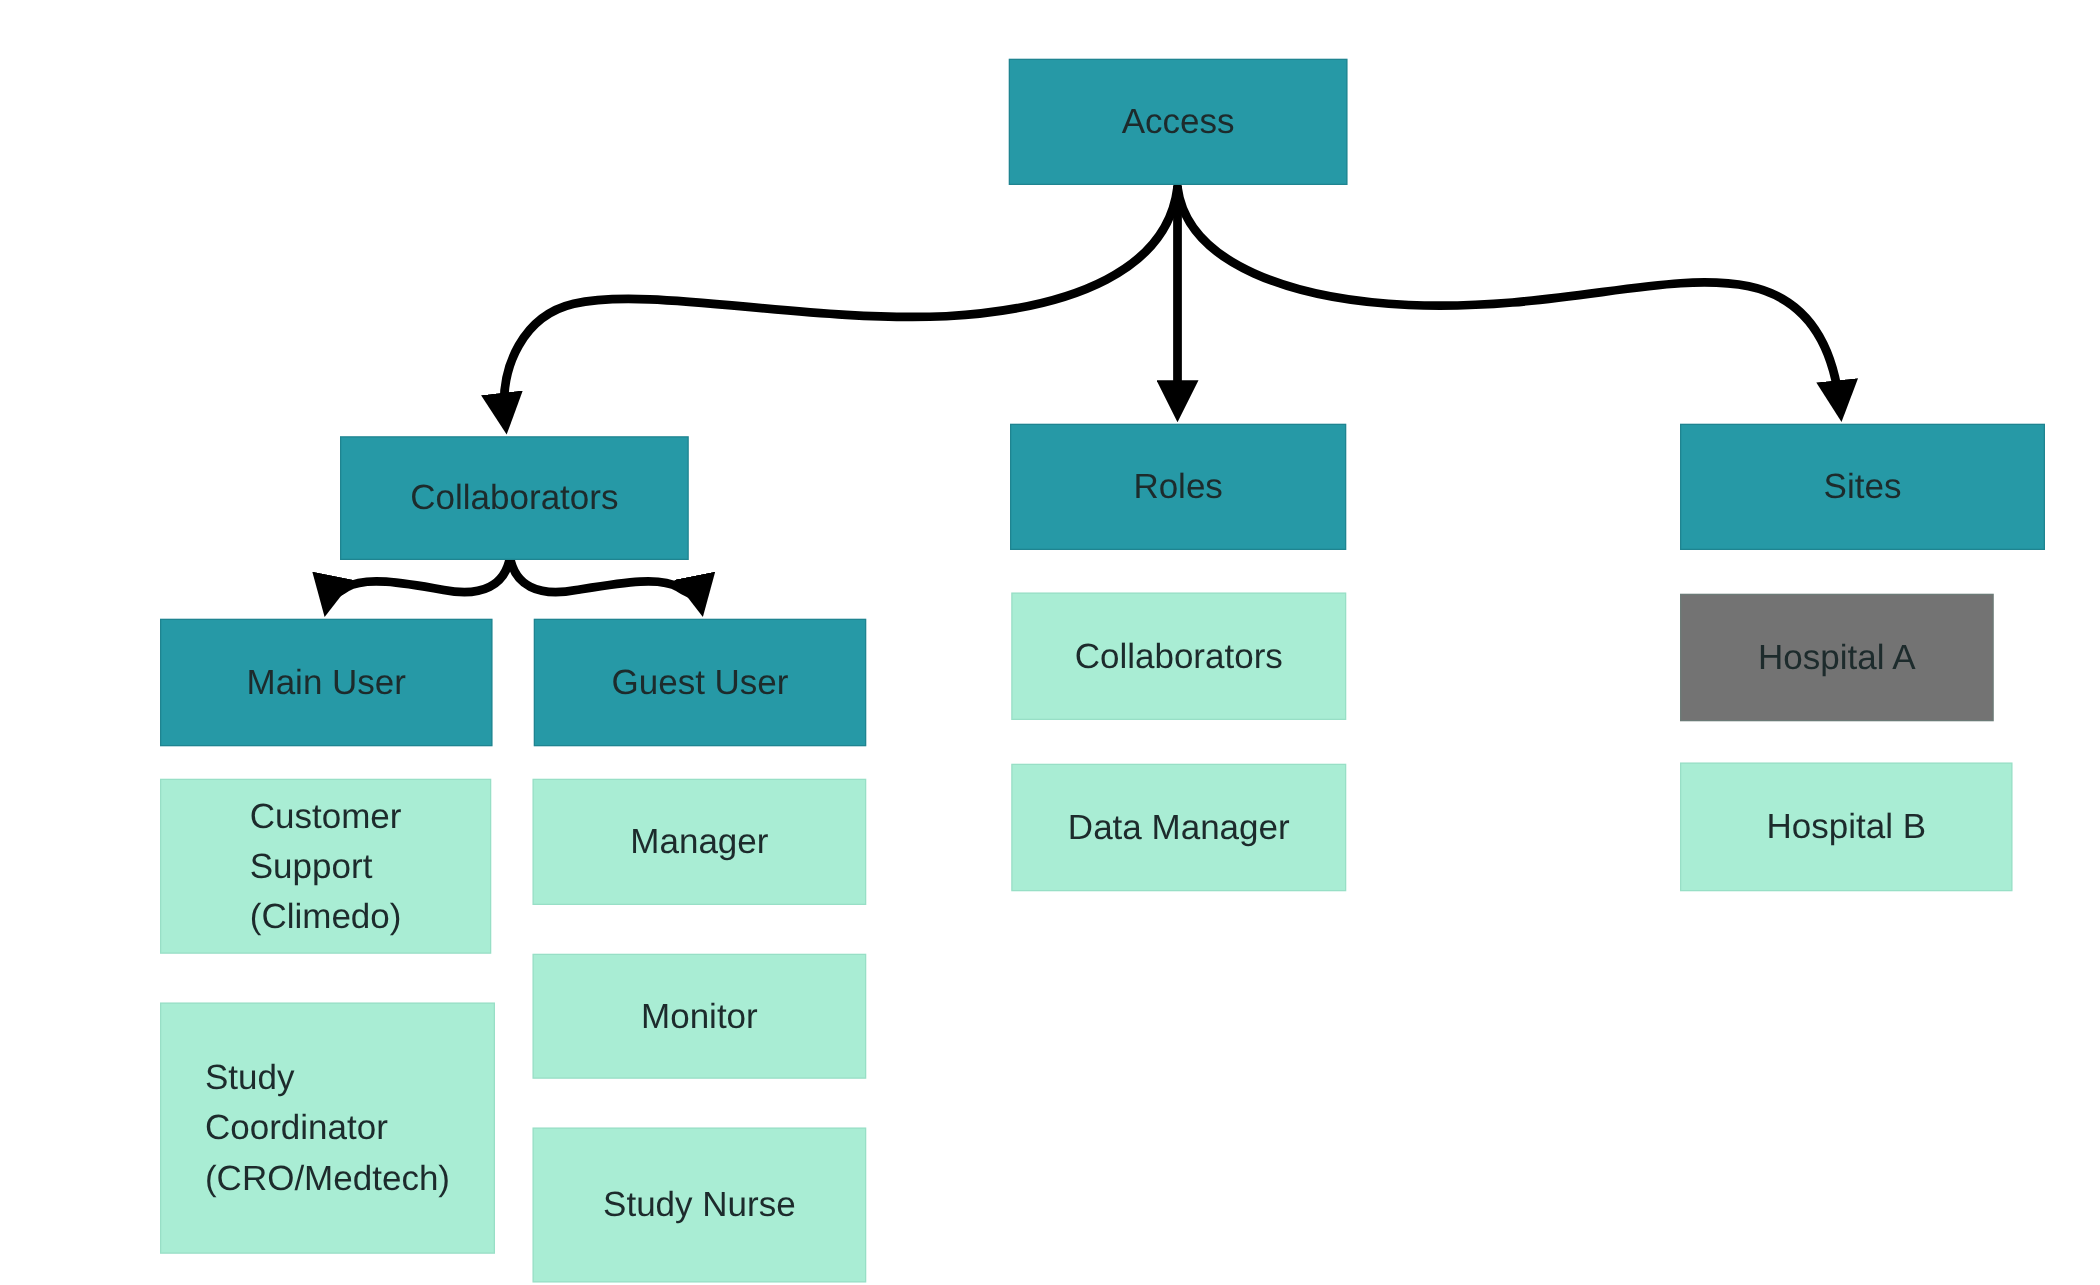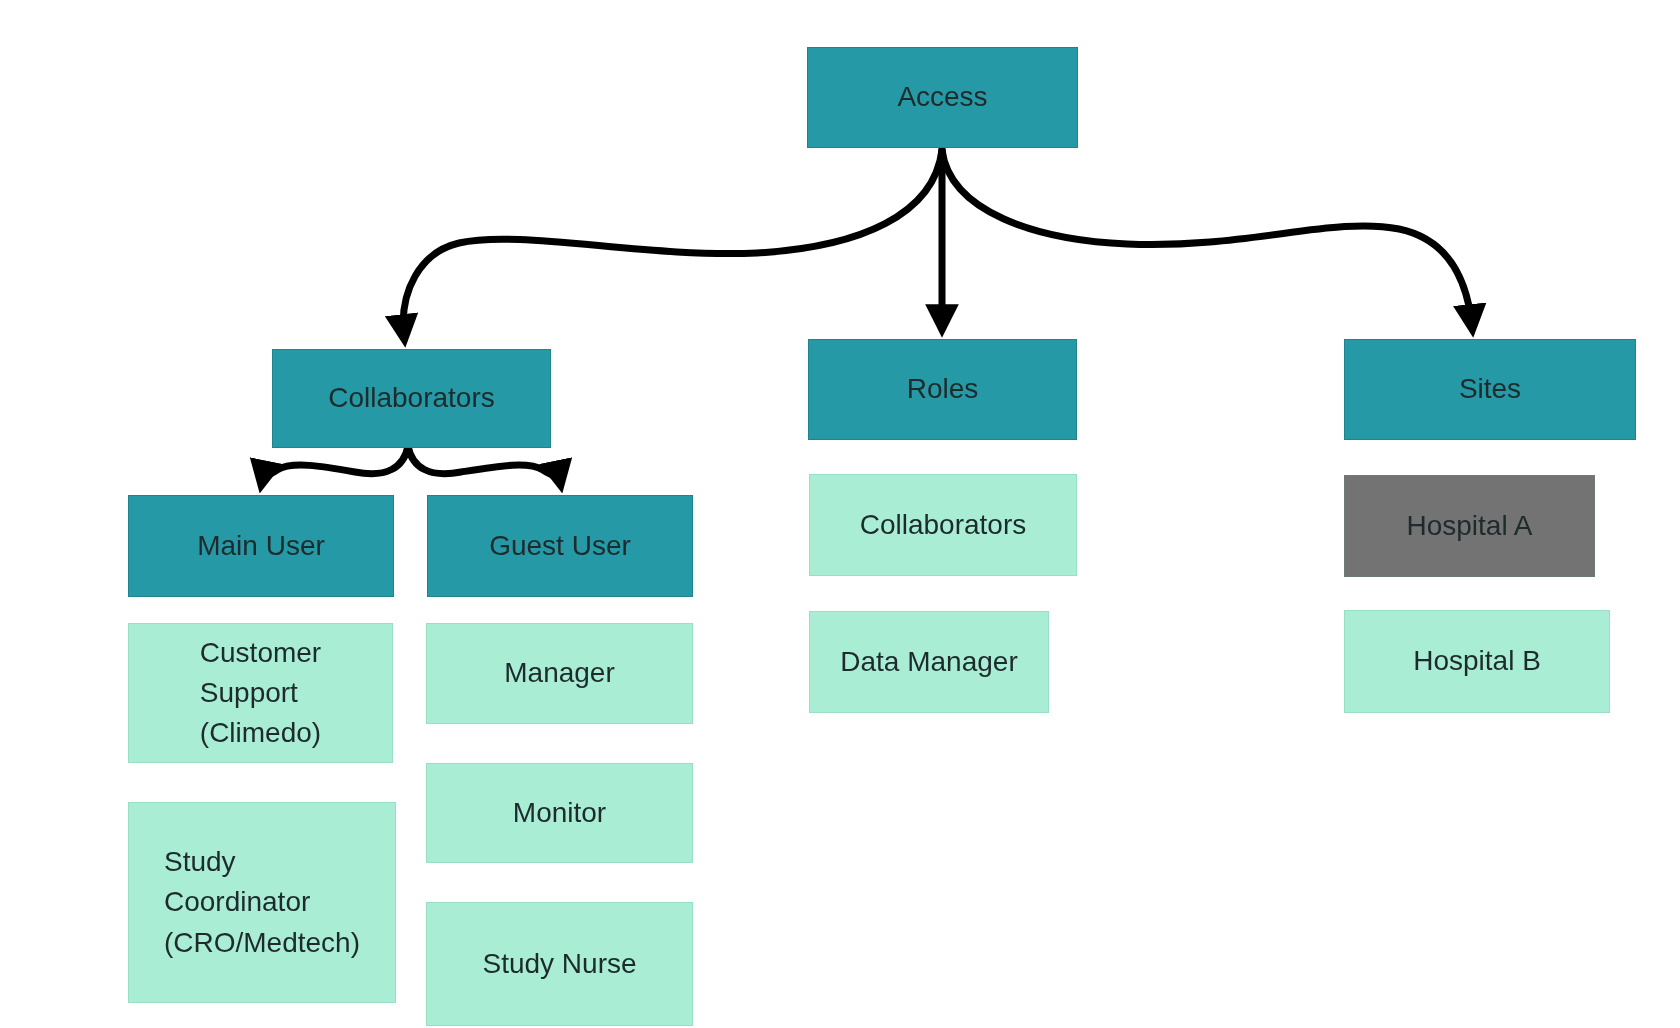--- a/index.html
+++ b/index.html
@@ -70,17 +70,17 @@
       <div class="node mint" style="left: 128px; top: 623px; width: 265px; height: 140px; background: rgb(169, 237, 212); color: rgb(29, 43, 44);">Customer
 Support
 (Climedo)</div>
       <div class="node mint" style="left: 128px; top: 802px; width: 268px; height: 201px; background: rgb(169, 237, 212); color: rgb(29, 43, 44);">Study
 Coordinator
 (CRO/Medtech)</div>
       <div class="node mint" style="left: 426px; top: 623px; width: 267px; height: 101px; background: rgb(169, 237, 212); color: rgb(29, 43, 44);">Manager</div>
       <div class="node mint" style="left: 426px; top: 763px; width: 267px; height: 100px; background: rgb(169, 237, 212); color: rgb(29, 43, 44);">Monitor</div>
       <div class="node mint" style="left: 426px; top: 902px; width: 267px; height: 124px; background: rgb(169, 237, 212); color: rgb(29, 43, 44);">Study Nurse</div>
       <div class="node mint" style="left: 809px; top: 474px; width: 268px; height: 102px; background: rgb(169, 237, 212); color: rgb(29, 43, 44);">Collaborators</div>
-      <div class="node mint" style="left: 809px; top: 611px; width: 240px; height: 102px; background: rgb(169, 237, 212); color: rgb(29, 43, 44);">Data Manager</div>
+      <div class="node mint" style="left: 809px; top: 611px; width: 268px; height: 102px; background: rgb(169, 237, 212); color: rgb(29, 43, 44);">Data Manager</div>
       <div class="node mint" style="left: 1344px; top: 475px; width: 251px; height: 102px; background: #737373; color: rgb(29, 43, 44);">Hospital A</div>
       <div class="node mint" style="left: 1344px; top: 610px; width: 266px; height: 103px; background: rgb(169, 237, 212); color: rgb(29, 43, 44);">Hospital B</div>
     </div>
 </div>
 
 </body></html>

